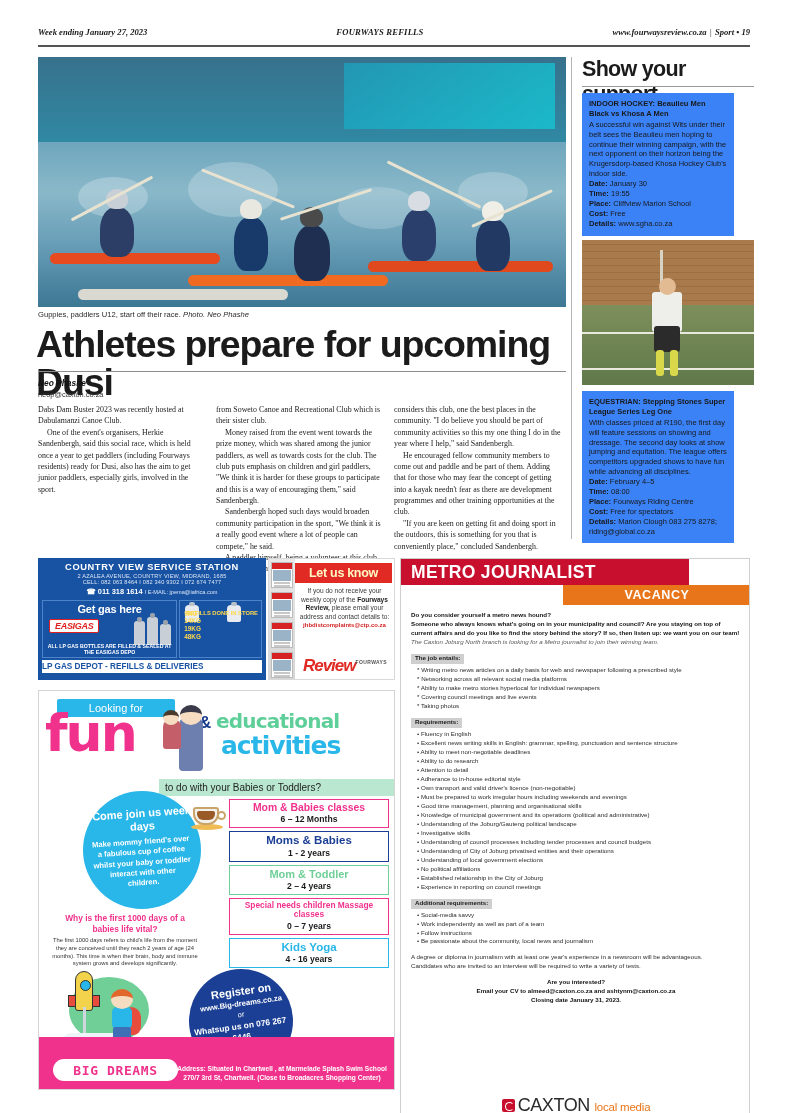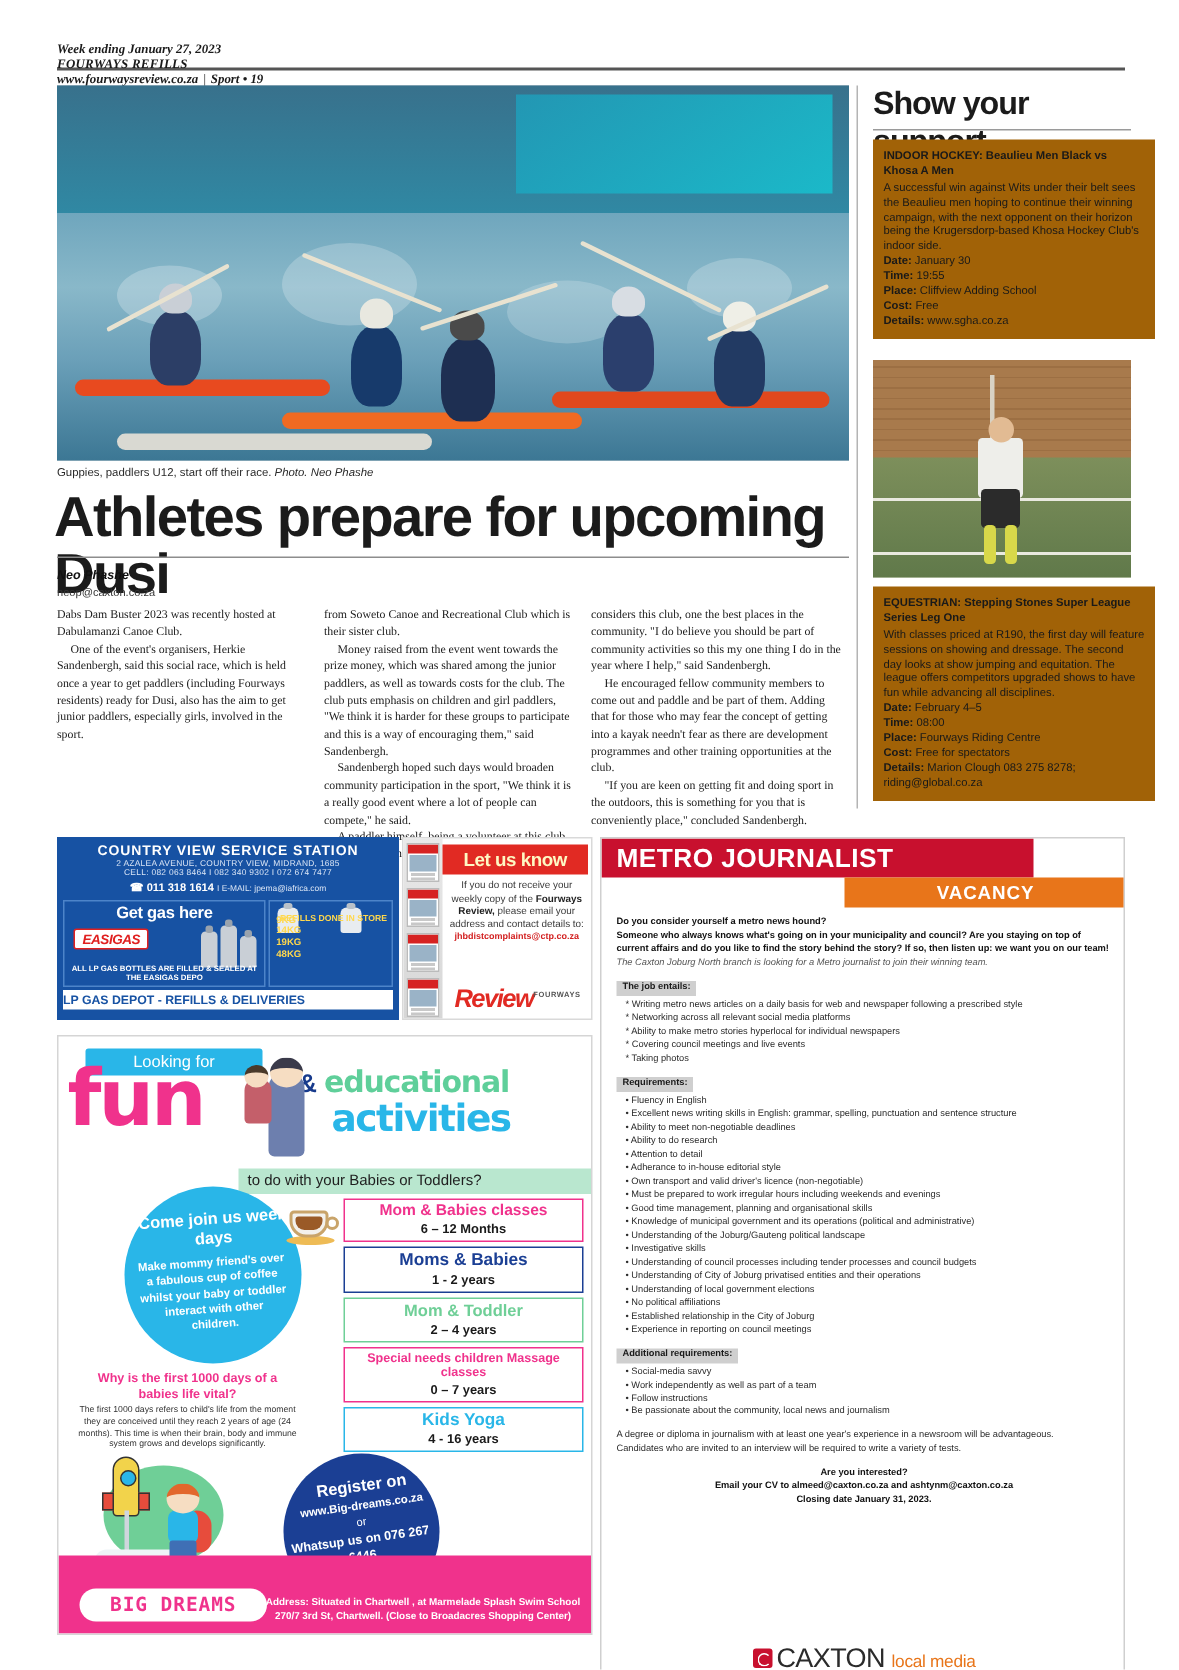--- a/index.html
+++ b/index.html
@@ -12,21 +12,20 @@
   .page { position: relative; width: 786px; height: 1113px; background: #fff; }
 
   
   .masthead {
     position: absolute; left: 38px; top: 27px; width: 712px; height: 20px;
     display: flex; align-items: flex-start; justify-content: space-between;
     font-family: "Liberation Serif", serif;
     font-weight: bold; font-style: italic; font-size: 8.6px; color: #1a1a1a;
     border-bottom: 2.2px solid #555;
     padding-bottom: 1px;
-    flex-direction: column;
   }
   .masthead .mh-left { flex: 0 0 auto; }
   .masthead .mh-mid { flex: 1 1 auto; text-align: center; letter-spacing: .2px; }
   .masthead .mh-right { flex: 0 0 auto; white-space: nowrap; }
   .mh-sep { display: inline-block; padding: 0 3px; font-weight: normal; }
 
   
   .photo-main {
     position: absolute; left: 38px; top: 57px; width: 528px; height: 250px;
     background: linear-gradient(180deg,#2a5f7a 0%, #3d7fa0 18%, #5a98b4 38%, #7fb0c4 55%, #4f8aa6 75%, #2f6580 100%);
@@ -82,21 +81,21 @@
   .vrule { position:absolute; width:1px; background:#b4b4b4; }
 
   
   .rail-title {
     position:absolute; left:582px; top:57px; width:172px;
     font-weight:bold; font-size:21.5px; letter-spacing:-.7px; color:#1b1b1b;
   }
   .rail-rule { position:absolute; left:582px; top:86px; width:172px; height:1px; background:#9a9a9a; }
 
   .rail-box {
-    position:absolute; left:582px; width:188px; background:#a16207;
+    position:absolute; left:582px; width:152px; background:#3b82f6;
     padding:6px 7px 7px 7px;
     font-family:"Liberation Sans", sans-serif; font-size:7.5px; line-height:1.32; color:#191919;
   }
   .rail-box.one { top:93px; }
   .rail-box.two { top:391px; }
   .rail-box b { font-weight:bold; }
   .rail-box .hd { font-weight:bold; display:block; margin-bottom:1px; }
   .rail-box .kv { display:block; }
 
   .rail-photo {
@@ -383,21 +382,21 @@
   <div class="vrule" style="left:571px;top:57px;height:482px;"></div>
 
   <div class="rail-title">Show your support</div>
   <div class="rail-rule"></div>
 
   <div class="rail-box one">
     <span class="hd">INDOOR HOCKEY: Beaulieu Men Black vs Khosa A Men</span>
     <span>A successful win against Wits under their belt sees the Beaulieu men hoping to continue their winning campaign, with the next opponent on their horizon being the Krugersdorp-based Khosa Hockey Club's indoor side.</span>
     <span class="kv"><b>Date:</b> <span>January 30</span></span>
     <span class="kv"><b>Time:</b> <span>19:55</span></span>
-    <span class="kv"><b>Place:</b> <span>Cliffview Adding School</span></span>
+    <span class="kv"><b>Place:</b> <span>Cliffview Marion School</span></span>
     <span class="kv"><b>Cost:</b> <span>Free</span></span>
     <span class="kv"><b>Details:</b> <span>www.sgha.co.za</span></span>
   </div>
 
   <div class="rail-photo">
     <div class="rp-brick"></div>
     <div class="rp-turf"></div>
     <div class="rp-post" style="left:78px;top:10px;height:58px;"></div>
     <div class="rp-line" style="left:0;top:92px;width:172px;"></div>
     <div class="rp-line" style="left:0;top:128px;width:172px;"></div>

